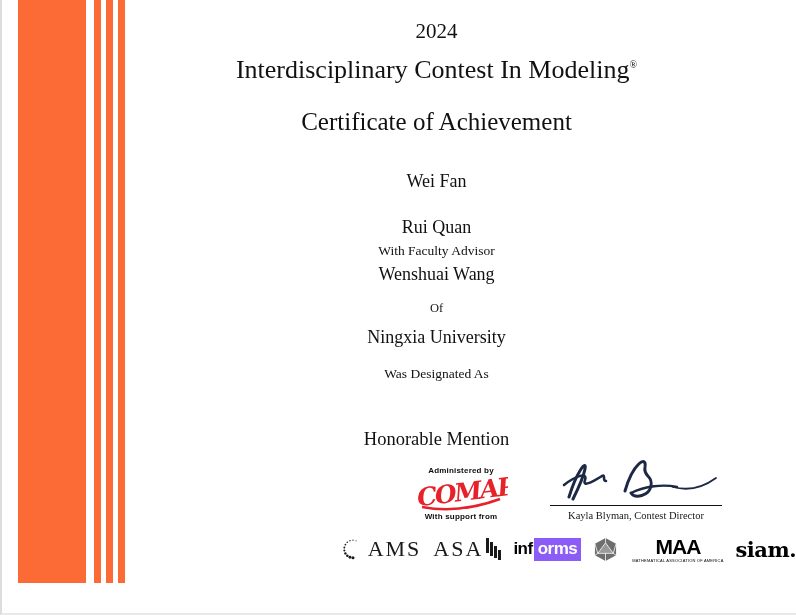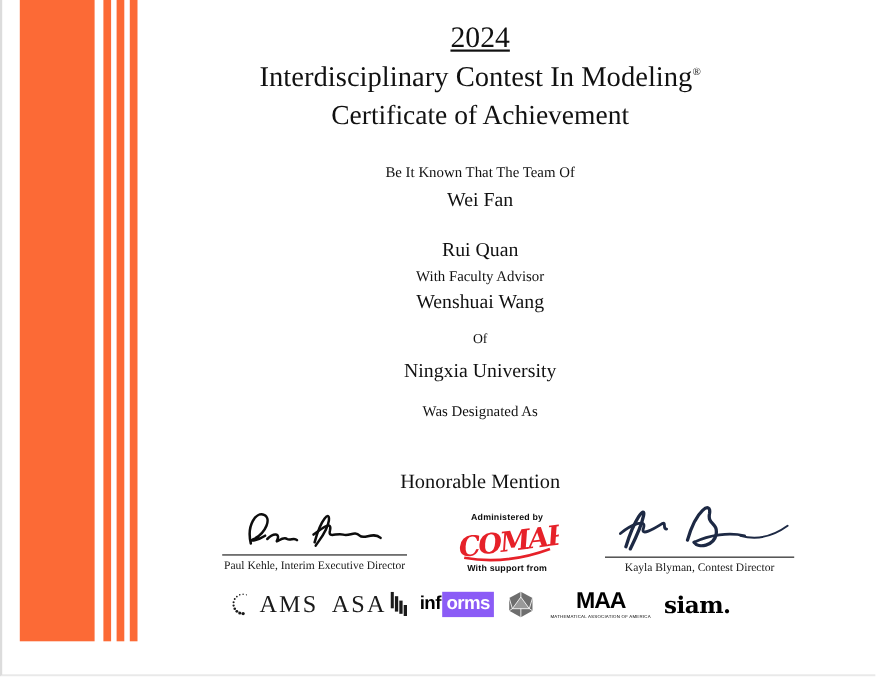--- a/index.html
+++ b/index.html
@@ -9,24 +9,24 @@
     border-left:2px solid #dcdcdc;border-bottom:2px solid #e9e9e9;box-sizing:border-box;
   }
   
   .stripe{position:absolute;top:0;height:583px;background:#fc6a36;}
   .stripe.band{left:16px;width:68px;}
   .stripe.s1{left:92px;width:7px;}
   .stripe.s2{left:104px;width:7px;}
   .stripe.s3{left:116px;width:7px;}
   
   .line{position:absolute;left:75px;right:0;text-align:center;white-space:nowrap;}
-  .year{top:19px;font-size:27px;text-decoration:underline;}
+  .year{top:19px;font-size:21px;}
   .title1{top:55px;font-size:26px;}
   .title1 sup{font-size:10px;vertical-align:super;}
-  .title2{top:92px;font-size:25px;}
+  .title2{top:108px;font-size:25px;}
   .small{font-size:13.5px;}
   .intro{top:149px;}
   .name{font-size:18px;}
   .m1{top:171px;} .m2{top:194px;} .m3{top:217px;}
   .advlabel{top:243px;}
   .advname{top:264px;}
   .oflabel{top:301px;font-size:12.5px;}
   .inst{top:327px;}
   .deslabel{top:366px;}
   .desig{top:385px;font-size:18.5px;margin-top:44px;}
@@ -35,21 +35,21 @@
   .sig-left{left:200px;top:462px;width:168px;}
   .sig-right{left:548px;top:453px;width:172px;}
   .sigline{border-top:1.5px solid #111;width:100%;margin:0 auto;}
   .sigcaption{font-size:10.5px;margin-top:4px;color:#161616;white-space:nowrap;}
   .comap-block{position:absolute;left:405px;top:466px;width:108px;text-align:center;
     font-family:"Liberation Sans","DejaVu Sans",sans-serif;}
   .tinybold{font-size:8px;font-weight:bold;color:#0d0d0d;letter-spacing:0.2px;}
   .comap-svg{display:block;margin:1px auto 0;}
   
   .sponsors{position:absolute;left:75px;right:0;top:530px;display:flex;
-    justify-content:center;align-items:center;gap:12px;height:38px;}
+    justify-content:flex-end;align-items:center;gap:12px;height:38px;}
   .logo{display:flex;align-items:center;gap:3px;}
   .ams-text,.asa-text{font-size:22px;letter-spacing:2px;color:#1a1a1a;}
   .informs{font-family:"Liberation Sans","DejaVu Sans",sans-serif;font-weight:bold;font-size:17px;
     display:flex;align-items:center;color:#000;letter-spacing:-0.5px;}
   .informs .box{background:#8b5cf6;color:#fff;padding:1px 4px 2px;margin-left:1px;}
   .maa{display:flex;align-items:center;gap:14px;}
   .maa-txt{font-family:"Liberation Sans","DejaVu Sans",sans-serif;font-weight:800;font-size:21px;
     letter-spacing:-1px;color:#000;line-height:1;}
   .maa-col{display:flex;flex-direction:column;align-items:center;}
   .maa-sub{font-family:"Liberation Sans","DejaVu Sans",sans-serif;font-size:4px;letter-spacing:0.2px;
@@ -69,42 +69,29 @@
 
   <div class="stripe band"></div>
   <div class="stripe s1"></div>
   <div class="stripe s2"></div>
   <div class="stripe s3"></div>
 
   <div class="line year">2024</div>
   <div class="line title1"><span>Interdisciplinary Contest In Modeling</span><sup>®</sup></div>
   <div class="line title2">Certificate of Achievement</div>
 
-  <div class="line small intro">Be It Known That The Team Of</div>
   <div class="line name m1">Wei Fan</div>
   <div class="line small advlabel">With Faculty Advisor</div>
   <div class="line name m3">Rui Quan</div>
   <div class="line name advname">Wenshuai Wang</div>
   <div class="line oflabel">Of</div>
   <div class="line name inst">Ningxia University</div>
   <div class="line small deslabel">Was Designated As</div>
   <div class="line desig">Honorable Mention</div>
 
-  <div class="sigblock sig-left">
-    <svg width="160" height="37" viewBox="0 0 160 37">
-      <g fill="none" stroke="#0d0d0d" stroke-width="2.3" stroke-linecap="round">
-        <path d="M22,32 C18,15 27,3 34,6 C41,9 36,22 25,28 C19,31 29,29 35,25"></path>
-        <path d="M37,28 C43,22 49,23 46,29 C44,33 51,25 55,28 C58,30 61,26 64,29"></path>
-        <path d="M80,31 C86,9 94,2 93,11 C92,20 85,28 81,34"></path>
-        <path d="M79,24 C87,18 96,11 94,20 C92,28 100,22 106,24 C112,26 116,20 121,25 C125,29 133,21 140,27"></path>
-      </g>
-    </svg>
-    <div class="sigline"></div>
-    <div class="sigcaption">Paul Kehle, Interim Executive Director</div>
-  </div>
 
   <div class="comap-block">
     <div class="tinybold">Administered by</div>
     <svg class="comap-svg" width="94" height="36" viewBox="0 0 94 36">
       <text x="3" y="25" font-family="DejaVu Serif, serif" font-style="italic" font-weight="bold" font-size="25" fill="#e62129" letter-spacing="-2" transform="rotate(-7 47 18)">COMAP</text>
       <path d="M8,31 Q45,38 86,23" stroke="#e62129" stroke-width="2.4" fill="none"></path>
     </svg>
     <div class="tinybold">With support from</div>
   </div>
 

